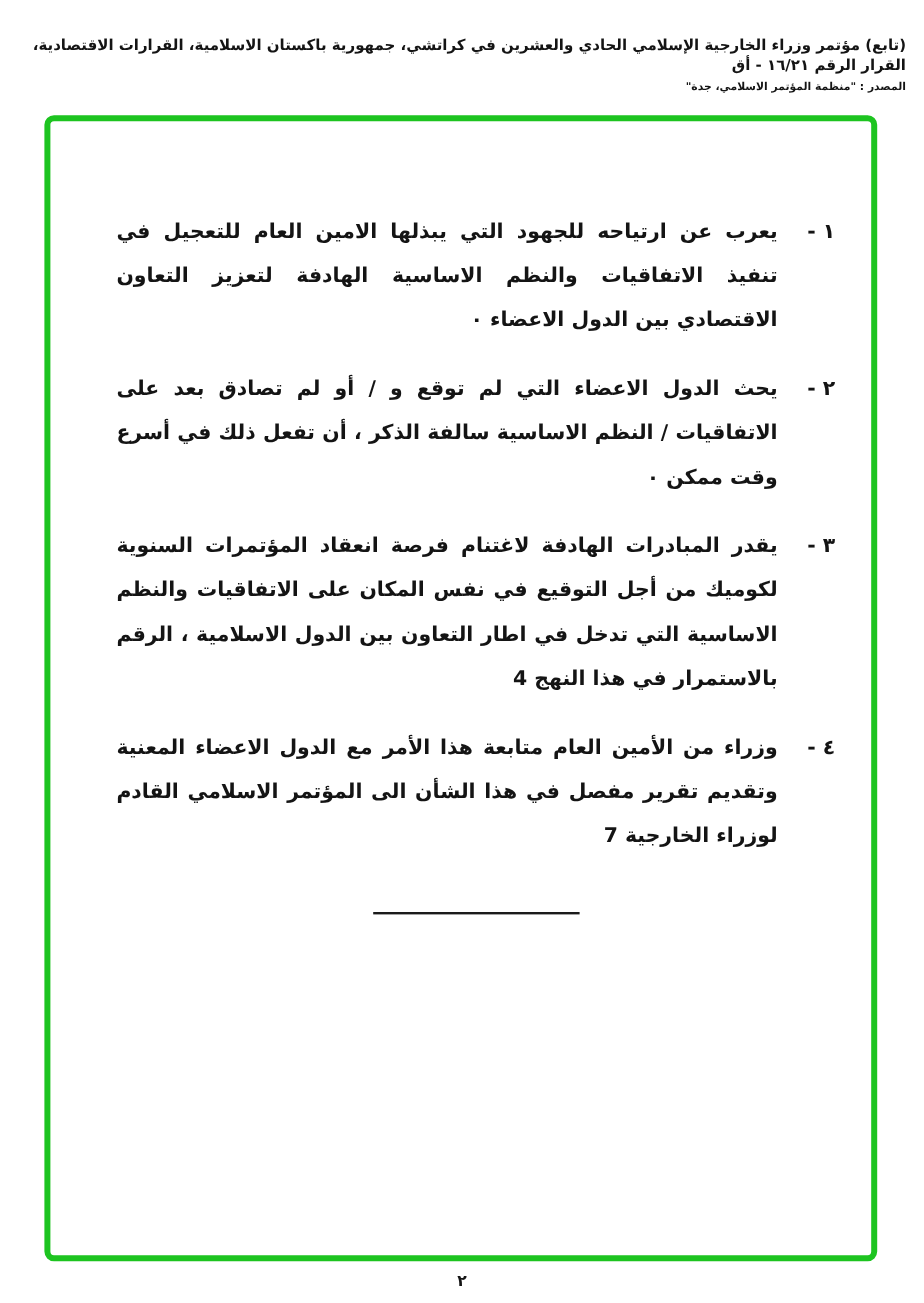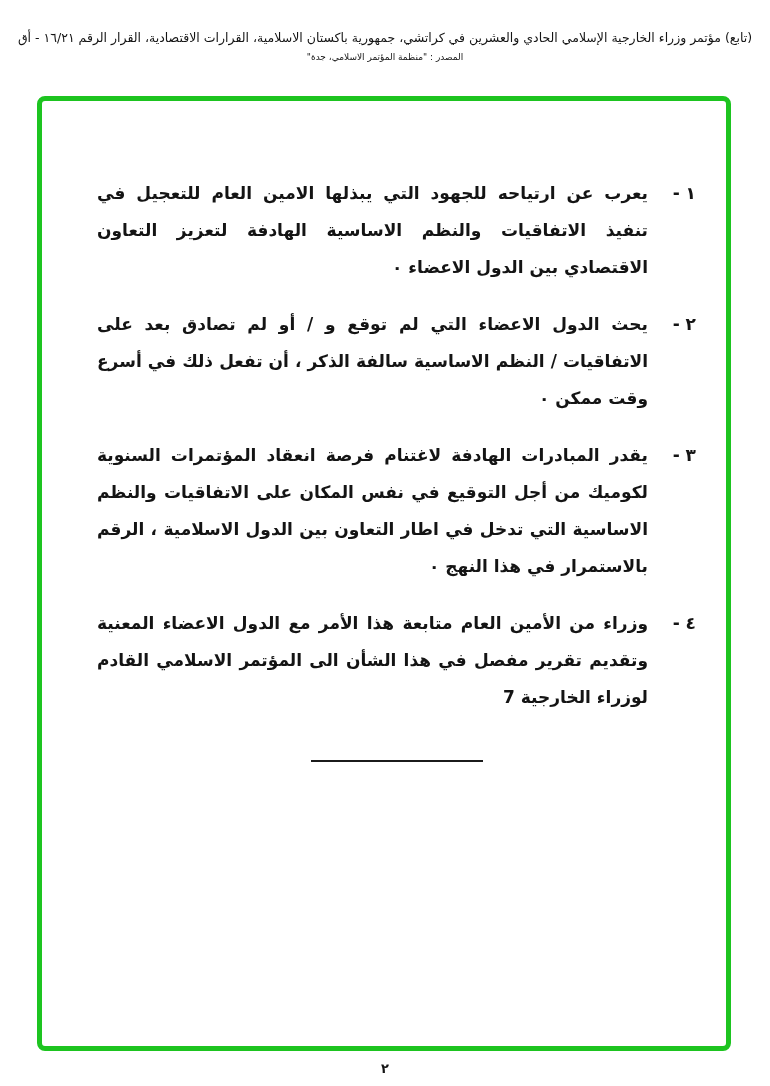--- a/index.html
+++ b/index.html
@@ -8,22 +8,21 @@
     background: #ffffff;
     color: #141414;
     font-family: "DejaVu Sans", sans-serif;
     position: relative;
     overflow: hidden;
   }
   .header {
     position: absolute;
     top: 30px; left: 15px; right: 15px;
     direction: rtl;
-    text-align: center;
-    font-weight: normal;
+    font-weight: bold;
   }
   .header-title { font-size: 12.5px; line-height: 16px; }
   .header-source { font-size: 9px; margin-top: 6px; }
   .frame {
     position: absolute;
     left: 37px; top: 96px;
     width: 694px; height: 955px;
     box-sizing: border-box;
     border: 5px solid #1dc420;
     border-radius: 8px;
@@ -79,21 +78,21 @@
     <div class="item-text"><span class="u">يعرب</span><span> عن ارتياحه للجهود التي يبذلها الامين العام للتعجيل في تنفيذ الاتفاقيات والنظم الاساسية الهادفة لتعزيز التعاون الاقتصادي بين الدول الاعضاء ٠</span><span class="u"></span><span></span></div>
   </div>
 
   <div class="item">
     <div class="item-num">٢ -</div>
     <div class="item-text"><span class="u">يحث</span><span> الدول الاعضاء التي لم توقع و / أو لم تصادق بعد على الاتفاقيات / النظم الاساسية سالفة الذكر ، أن تفعل ذلك في أسرع وقت ممكن ٠</span><span class="u"></span><span></span></div>
   </div>
 
   <div class="item">
     <div class="item-num">٣ -</div>
-    <div class="item-text"><span class="u">يقدر</span><span> المبادرات الهادفة لاغتنام فرصة انعقاد المؤتمرات السنوية لكوميك من أجل التوقيع في نفس المكان على الاتفاقيات والنظم الاساسية التي تدخل في اطار التعاون بين الدول الاسلامية ، </span><span class="u">الرقم</span><span> بالاستمرار في هذا النهج ٠</span></div>
+    <div class="item-text"><span class="u">يقدر</span><span> المبادرات الهادفة لاغتنام فرصة انعقاد المؤتمرات السنوية لكوميك من أجل التوقيع في نفس المكان على الاتفاقيات والنظم الاساسية التي تدخل في اطار التعاون بين الدول الاسلامية ، </span><span class="u">الرقم</span><span> بالاستمرار في هذا النهج 4</span></div>
   </div>
 
   <div class="item">
     <div class="item-num">٤ -</div>
     <div class="item-text"><span class="u">وزراء</span><span> من الأمين العام متابعة هذا الأمر مع الدول الاعضاء المعنية </span><span class="u">وتقديم</span><span> تقرير مفصل في هذا الشأن الى المؤتمر الاسلامي القادم لوزراء الخارجية 7</span></div>
   </div>
 
   <div class="divider"></div>
 
 </div>

